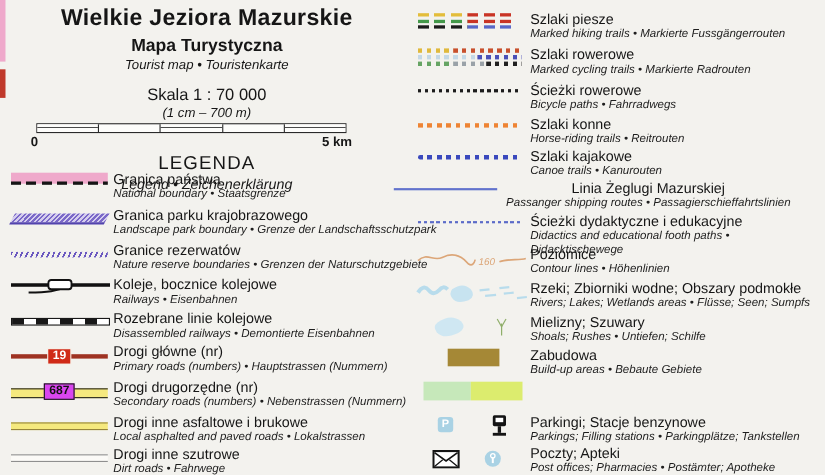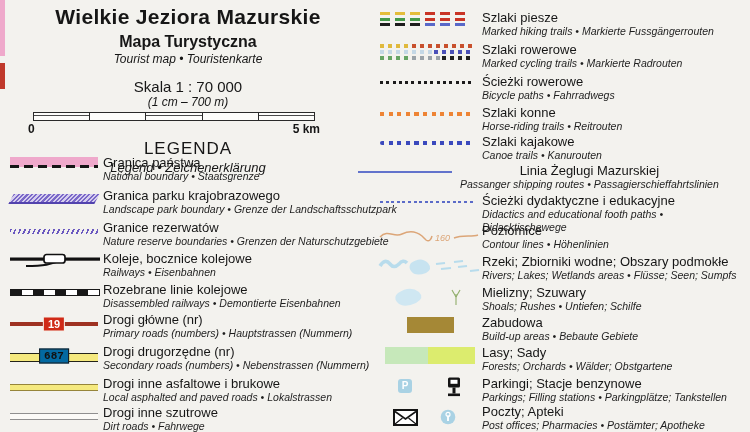--- a/index.html
+++ b/index.html
@@ -41,21 +41,21 @@
     background:repeating-linear-gradient(115deg,#6a58c0 0 1.6px,transparent 1.6px 4.4px);}
   .rail-dis{margin:7px 0 0 4px;width:88px;height:5px;border:1px solid #181818;
     background:repeating-linear-gradient(90deg,#181818 0 11px,#ffffff 11px 22px);}
   .road{margin:4px 0 0 4px;width:88px;height:15px;position:relative;}
   .road .line1{position:absolute;top:6px;left:0;width:100%;height:4.2px;background:#9e3222;}
   .road .line2{position:absolute;top:5px;left:0;width:100%;height:6.5px;background:#f5e97e;
     border-top:1.2px solid #23231a;border-bottom:1.2px solid #23231a;}
   .badge{position:absolute;left:50%;top:52%;transform:translate(-50%,-50%);
     font-size:11px;font-weight:bold;line-height:13px;padding:0 4px;}
   .badge-red{background:#d02a17;color:#fff;box-shadow:0 0 0 1px #f6efe6;}
-  .badge-yel{background:#0369a1;color:#111;border:1.4px solid #181818;font-family:Liberation Mono, monospace;}
+  .badge-yel{background:#d946ef;color:#111;border:1.4px solid #181818;}
   .road-local{margin:8px 0 0 4px;width:88px;height:4.6px;background:#f5e97e;
     border-top:1.1px solid #96853a;border-bottom:1.1px solid #96853a;}
   .road-dirt{margin:8px 0 0 4px;width:88px;height:4.6px;background:#fbfaf7;
     border-top:1.1px solid #8f8f8f;border-bottom:1.1px solid #8f8f8f;}
   
   .dashrow{display:flex;height:3px;margin:0 0 2.6px 2px;}
   .dseg{height:3px;}
   .dy{background:repeating-linear-gradient(90deg,#e3bd3a 0 10px,transparent 10px 15px);}
   .dr{background:repeating-linear-gradient(90deg,#c93425 0 10px,transparent 10px 15px);}
   .dg{background:repeating-linear-gradient(90deg,#44994a 0 10px,transparent 10px 15px);}
@@ -371,24 +371,20 @@
     </div>
 </div>
 
 <div class="row rowR" style="left:378px;top:345px;">
   <div class="sym">
     <div class="fill-forest">
         <div class="f1"></div>
         <div class="f2"></div>
       </div>
   </div>
-  <div>
-      <div class="lbl">Lasy; Sady</div>
-       <div class="trn">Forests; Orchards • Wälder; Obstgartene</div>
-    </div>
 </div>
 
 <div class="row rowR" style="left:378px;top:376px;">
   <div class="sym" style="height:24px;">
     <div class="p-icon">P</div>
     <svg width="16" height="21" viewBox="0 0 16 21" style="position:absolute;left:68px;top:1px;">
       <rect x="2" y="0.5" width="12" height="10" rx="1.5" fill="#141414"></rect>
       <rect x="4.5" y="2.8" width="7" height="4" fill="#fff"></rect>
       <rect x="6.5" y="10.5" width="3" height="6" fill="#141414"></rect>
       <rect x="2" y="16.5" width="12" height="2.6" fill="#141414"></rect>

